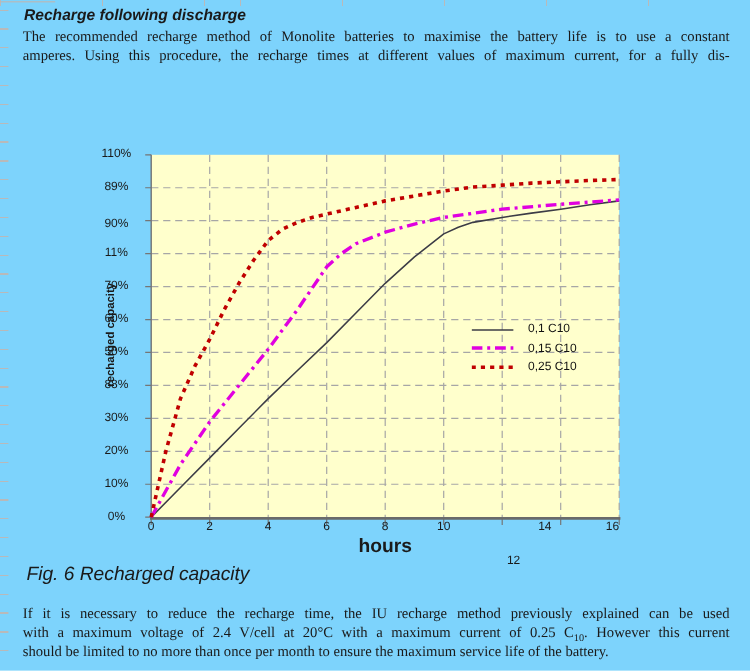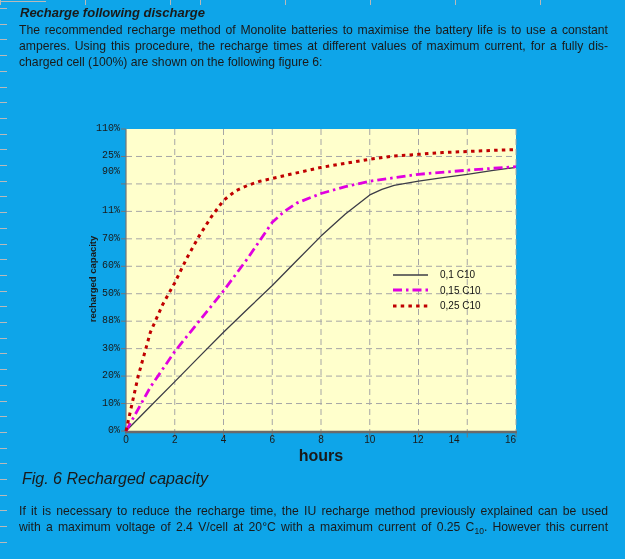--- a/index.html
+++ b/index.html
@@ -1,34 +1,34 @@
 <!DOCTYPE html>
 <html><head>
 <meta charset="utf-8">
 <style>
   html,body{margin:0;padding:0;background:#fff;}
-  .page{position:relative;width:625px;height:559px;background:#0ea5e9;
+  .page{position:relative;width:625px;height:559px;background:#7dd3fc;
         font-family:"Liberation Sans",sans-serif;color:#1a1a1a;overflow:hidden;}
   
   .ruler-left{position:absolute;left:0;top:8px;width:7px;height:548px;
     background:repeating-linear-gradient(to bottom,#b9b9b9 0 1px,transparent 1px 15.7px);}
   .ruler-top{position:absolute;left:0;top:0;width:625px;height:5px;
     background:repeating-linear-gradient(90deg,#b9b9b9 0 1px,transparent 1px 85px);
     background-position:200px 0;}
   .ruler-top-seg{position:absolute;left:0;top:1px;width:46px;height:1px;background:#b9b9b9;}
 
   .hd{position:absolute;left:20px;top:5px;font-size:13px;font-weight:bold;font-style:italic;}
-  .para{position:absolute;left:19px;width:589px;font-size:12.2px;line-height:16.1px;}
+  .para{position:absolute;left:19px;width:589px;font-size:12.2px;line-height:16.1px;font-family:Liberation Serif, serif;}
   .jline{text-align:justify;text-align-last:justify;}
   .lline{text-align:left;}
   sub{font-size:8.5px;line-height:0;}
 
   .ytitle{position:absolute;left:24px;top:272px;width:140px;height:14px;text-align:center;
     font-size:9.5px;font-weight:bold;transform:rotate(-90deg);}
-  .ytick{position:absolute;left:74px;width:46px;text-align:right;font-size:10px;font-family:Liberation Mono, monospace;}
+  .ytick{position:absolute;left:74px;width:46px;text-align:center;font-size:10px;}
   .xtick{position:absolute;width:22px;text-align:center;font-size:10px;top:434px;}
   .xtitle{position:absolute;left:291px;top:447px;width:60px;text-align:center;
     font-size:16px;font-weight:bold;}
   .plot-svg{position:absolute;left:118px;top:125px;}
   .legend{position:absolute;left:393px;top:267px;}
   .lg-row{display:flex;align-items:center;height:15.6px;}
   .lg-row svg{display:block;}
   .lg-label{font-size:10px;margin-left:12px;color:#111;}
   .caption{position:absolute;left:22px;top:470px;width:600px;text-align:left;
     font-size:16px;font-style:italic;}
@@ -39,37 +39,36 @@
 <div class="page">
   <div class="ruler-left"></div>
   <div class="ruler-top"></div>
   <div class="ruler-top-seg"></div>
 
   <div class="hd">Recharge following discharge</div>
 
   <div class="para" style="top:22px">
     <div class="jline"><span>The recommended recharge method of Monolite batteries to maximise the battery life is to use a constant</span></div>
     <div class="jline"><span>amperes. Using this procedure, the recharge times at different values of maximum current, for a fully dis-</span></div>
-    <div class="lline"><span>charged cell (100%) are shown on the following figure 6:</span></div>
   </div>
 
   <div>
     <div class="ytitle">recharged capacity</div>
     <div id="yticks">
         <span class="ytick" style="top: 425px;">0%</span>
         <span class="ytick" style="top: 397.545px;">10%</span>
         <span class="ytick" style="top: 370.091px;">20%</span>
         <span class="ytick" style="top: 342.636px;">30%</span>
         <span class="ytick" style="top: 315.182px;">88%</span>
         <span class="ytick" style="top: 287.727px;">50%</span>
         <span class="ytick" style="top: 260.273px;">60%</span>
         <span class="ytick" style="top: 232.818px;">70%</span>
         <span class="ytick" style="top: 205.364px;">11%</span>
-        <span class="ytick" style="top: 166px;">90%</span>
-        <span class="ytick" style="top: 150.455px;">25%</span>
+        <span class="ytick" style="top: 181px;">90%</span>
+        <span class="ytick" style="top: 150.455px;">89%</span>
         <span class="ytick" style="top: 123px;">110%</span>
       </div>
     <svg id="plot-svg" class="plot-svg" width="406" height="316" viewBox="0 0 406 316">
         <rect x="8" y="4" width="390" height="302" fill="#FFFFCC"></rect>
         <line x1="8" y1="278.54545454545456" x2="398" y2="278.54545454545456" stroke="#a6a6a6" stroke-width="1" stroke-dasharray="6 4"></line>
         <line x1="8" y1="251.0909090909091" x2="398" y2="251.0909090909091" stroke="#a6a6a6" stroke-width="1" stroke-dasharray="6 4"></line>
         <line x1="8" y1="223.63636363636363" x2="398" y2="223.63636363636363" stroke="#a6a6a6" stroke-width="1" stroke-dasharray="6 4"></line>
         <line x1="8" y1="196.1818181818182" x2="398" y2="196.1818181818182" stroke="#a6a6a6" stroke-width="1" stroke-dasharray="6 4"></line>
         <line x1="8" y1="168.72727272727272" x2="398" y2="168.72727272727272" stroke="#a6a6a6" stroke-width="1" stroke-dasharray="6 4"></line>
         <line x1="8" y1="141.27272727272728" x2="398" y2="141.27272727272728" stroke="#a6a6a6" stroke-width="1" stroke-dasharray="6 4"></line>
@@ -132,26 +131,27 @@
         <span class="lg-label">0,25 C10</span>
       </div>
     </div>
     <div id="xticks">
         <span class="xtick" style="left: 115px;">0</span>
         <span class="xtick" style="left: 163.75px;">2</span>
         <span class="xtick" style="left: 212.5px;">4</span>
         <span class="xtick" style="left: 261.25px;">6</span>
         <span class="xtick" style="left: 310px;">8</span>
         <span class="xtick" style="left: 358.75px;">10</span>
-        <span class="xtick" style="left: 407px;">12</span>
+        <span class="xtick" style="left: 417px; margin-top: 28px;">12</span>
         <span class="xtick" style="left: 443px;">14</span>
         <span class="xtick" style="left: 494px; text-align: right;">16</span>
       </div>
     <div class="xtitle">hours</div>
   </div>
 
   <div class="caption">Fig. 6 Recharged capacity</div>
 
   <div class="para" style="top:503px">
     <div class="jline"><span>If it is necessary to reduce the recharge time, the IU recharge method previously explained can be used</span></div>
     <div class="jline"><span>with a maximum voltage of 2.4 V/cell at 20°C with a maximum current of 0.25 C</span><sub>10</sub><span>. However this current</span></div>
+    <div class="lline"><span>should be limited to no more than once per month to ensure the maximum service life of the battery.</span></div>
   </div>
 </div>
 
 </body></html>

